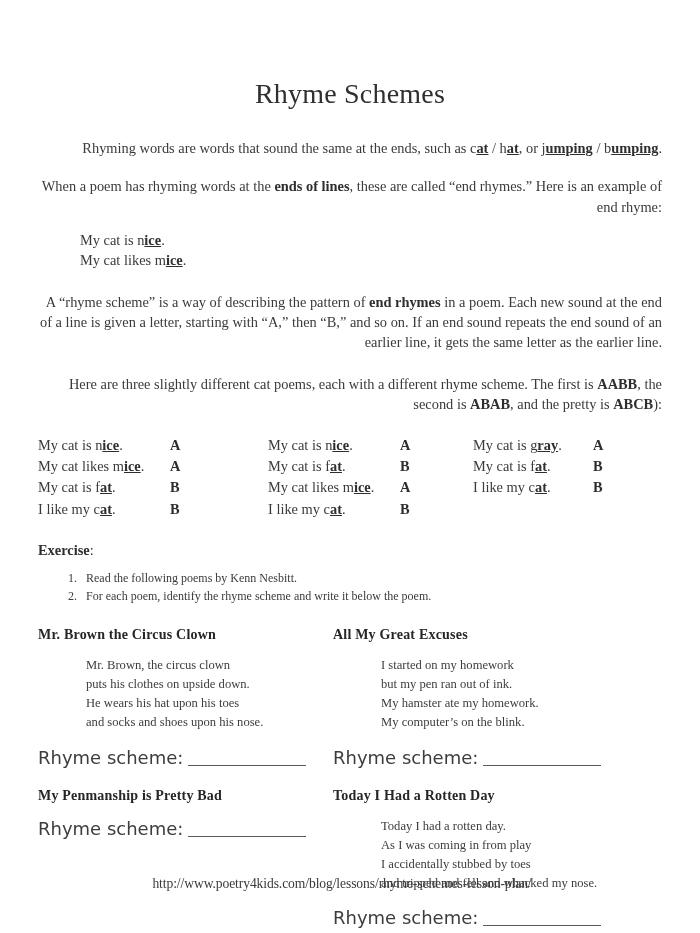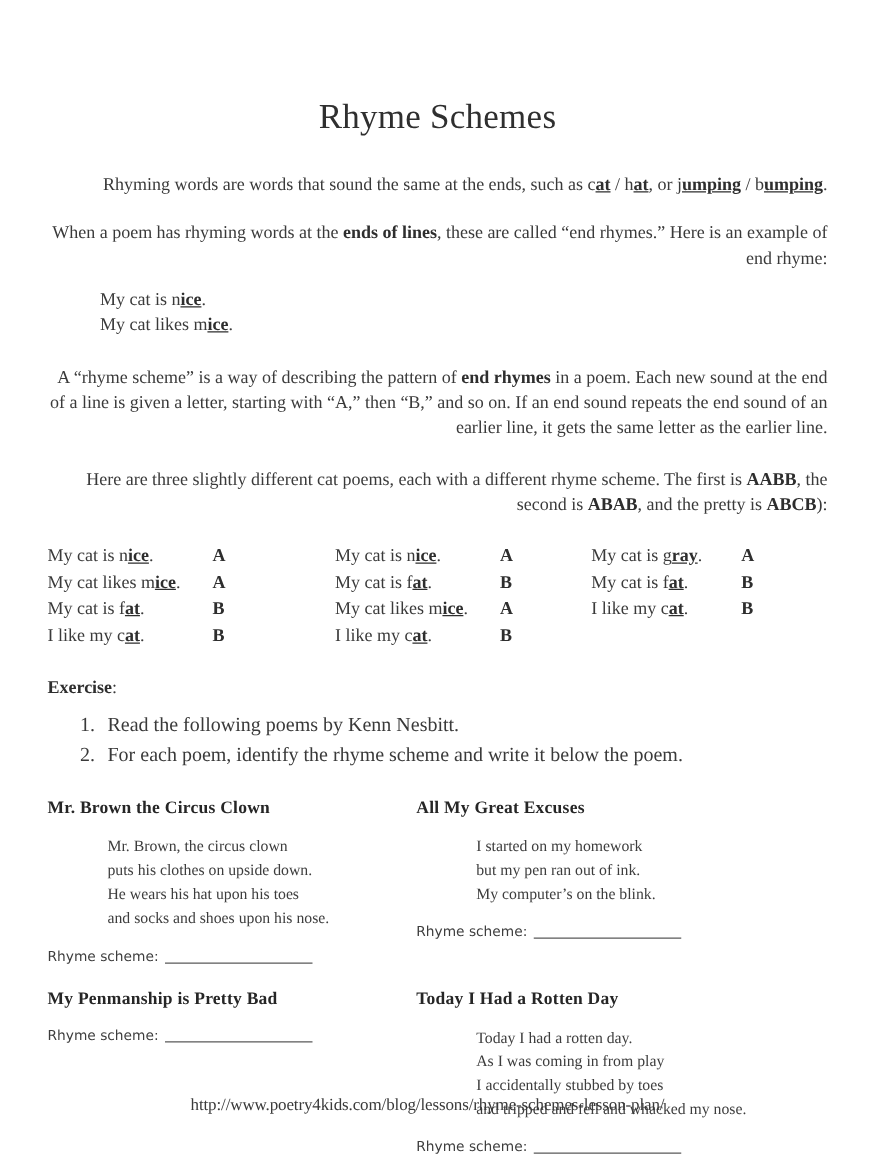--- a/index.html
+++ b/index.html
@@ -92,21 +92,21 @@
 
   
   .exercise-head {
     margin-top: 22px;
     padding-left: 8px;
     font-size: 14.4px;
   }
   .exercise-list {
     margin: 10px 0 0 0;
     padding-left: 50px;
-    font-size: 16px;
+    font-size: 12px;
     line-height: 1.5;
   }
   .exercise-list li { padding-left: 6px; }
 
   
   .poem-grid {
     margin-top: 22px;
     padding-left: 8px;
     display: flex;
     flex-wrap: wrap;
@@ -125,21 +125,21 @@
   }
   .poem-body {
     font-family: Liberation Serif, serif;
     font-size: 12.6px;
     line-height: 1.52;
     color: #3d3d3d;
     margin-left: 48px;
   }
   .poem-answer {
     font-family: "DejaVu Sans", "Liberation Sans", sans-serif;
-    font-size: 11px;
+    font-size: 18px;
     color: #3d3d3d;
     margin-top: 14px;
     white-space: nowrap;
   }
   .blank-rule {
     display: inline-block;
     width: 118px;
     border-bottom: 1.4px solid #5a5a5a;
     margin-left: 5px;
     vertical-align: -2px;
@@ -253,20 +253,21 @@
         <div>and socks and shoes upon his nose.</div>
       </div>
       <div class="poem-answer"><span>Rhyme scheme:</span><span class="blank-rule"></span></div>
     </div>
 
     <div class="poem-block">
       <div class="poem-title">All My Great Excuses</div>
       <div class="poem-body">
         <div>I started on my homework</div>
         <div>but my pen ran out of ink.</div>
+        <div>My hamster ate my homework.</div>
         <div>My computer’s on the blink.</div>
       </div>
       <div class="poem-answer"><span>Rhyme scheme:</span><span class="blank-rule"></span></div>
     </div>
 
     <div class="poem-row-gap"></div>
 
     <div class="poem-block">
       <div class="poem-title">My Penmanship is Pretty Bad</div>
       <div class="poem-answer"><span>Rhyme scheme:</span><span class="blank-rule"></span></div>

